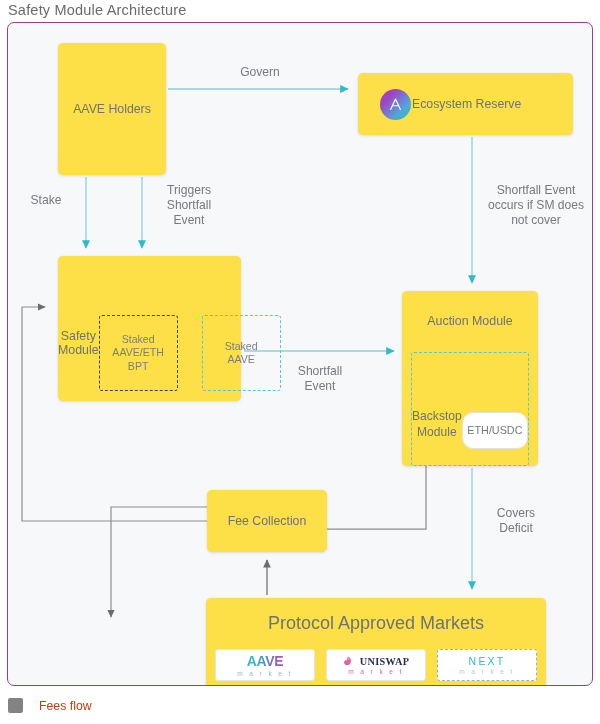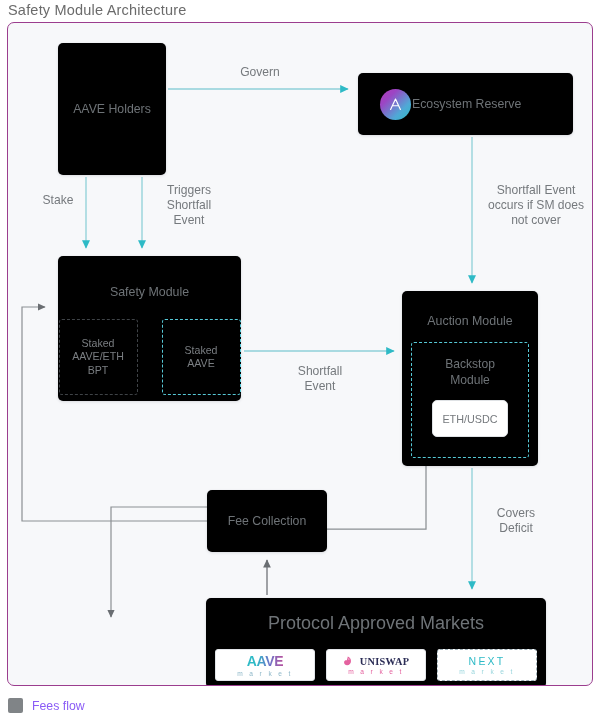--- a/index.html
+++ b/index.html
@@ -23,21 +23,21 @@
     background: #f7f8fa;
     border: 1.4px solid #9b3d8e;
     border-radius: 7px;
     overflow: hidden;
   }
 
   svg.wires { position: absolute; left: 0; top: 0; width: 586px; height: 664px; pointer-events: none; }
 
   .node {
     position: absolute;
-    background: #000000;
+    background: #fde047;
     border-radius: 5px;
     box-shadow: 0 1px 3px rgba(40,45,60,.13), 0 0 1px rgba(40,45,60,.10);
     display: flex; align-items: center; justify-content: center;
     color: #6e7377; font-size: 12.3px; text-align: center;
   }
 
   .wire-label {
     position: absolute; color: #75797d; font-size: 12.1px;
     line-height: 15px; text-align: center; white-space: pre-line;
   }
@@ -49,46 +49,46 @@
   #n-eco { left: 350px; top: 50px; width: 215px; height: 62px;
            justify-content: flex-start; padding-left: 22px; gap: 1px; }
   .aave-badge {
     width: 31px; height: 31px; border-radius: 50%;
     background: linear-gradient(135deg,#b33bb8 0%, #9c45c4 28%, #4fa9d6 70%, #2ebac6 100%);
     display:flex; align-items:center; justify-content:center; flex: 0 0 auto;
   }
 
   
   #n-safety { left: 50px; top: 233px; width: 183px; height: 145px;
-              flex-direction: column; justify-content: flex-start; padding-top: 29px; }
+              flex-direction: row; justify-content: flex-start; padding-top: 29px; }
   #n-safety .hdr { font-size: 12.4px; color: #6e7377; }
   .sm-boxes { display:flex; gap: 24px; margin-top: 20px; }
   .dashbox {
     width: 79px; height: 76px; border-radius: 3px;
     display:flex; align-items:center; justify-content:center;
     font-size: 10.6px; line-height: 13.5px; color: #7a7e82; text-align:center;
     white-space: pre-line;
   }
   .dash-dark { border: 1.3px dashed #3f4347; }
   .dash-teal { border: 1.3px dashed #56c8d6; }
 
   
   #n-auction { left: 394px; top: 268px; width: 136px; height: 175px;
                flex-direction: column; justify-content: flex-start; padding-top: 23px; }
   #n-auction .hdr { font-size: 12.4px; color: #6e7377; }
   #backstop {
-    margin-top: 14px; width: 118px; height: 116px;
+    margin-top: 24px; width: 118px; height: 116px;
     border: 1.3px dashed #56c8d6; border-radius: 3px;
-    display:flex; flex-direction:column; align-items:center;
-    padding-top: 13px;
+    display:flex; flex-direction:row; align-items:center;
+    padding-top: 30px;
     font-size: 12.1px; line-height: 16px; color: #6e7377; white-space: pre-line;
   }
   #eth-usdc {
     margin-top: 12px; width: 76px; height: 37px;
-    border: 1px solid #dfe2e5; border-radius: 5px; background:#fff;
+    border: 1px solid #dfe2e5; border-radius: 11px; background:#fff;
     display:flex; align-items:center; justify-content:center;
     font-size: 10.8px; color: #75797d;
   }
 
   
   #n-fee { left: 199px; top: 467px; width: 120px; height: 62px; }
 
   
   #n-oracles { left: 73px; top: 602px; width: 60px; height: 36px; font-size: 11.5px; }
 
@@ -114,21 +114,21 @@
   .uni-word { font-size: 10.3px; font-weight: 700; letter-spacing: .3px; color:#2b2d56;
     font-family: "Liberation Serif", serif; }
   .uni-sub { color: #e4629f; }
 
   .next-word { font-size: 10.5px; font-weight: 400; letter-spacing: 2.2px; color:#2ebac6; }
   .next-sub { color: #9ad6dd; }
 
   
   #legend { position: absolute; left: 8px; top: 698px; display:flex; align-items:center; gap: 9px; }
   #legend-swatch { width: 15px; height: 15px; background:#808487; border-radius:2px; }
-  #legend-label { font-size: 12.3px; color: #8b5cf6; }
+  #legend-label { font-size: 12.3px; color: #c2410c; margin-left: 7px; }
 </style>
 </head>
 <body>
 
 <div id="root">
 
   <div id="page-title">Safety Module Architecture</div>
 
   <div id="canvas">
 
@@ -230,21 +230,21 @@
         <div class="market-chip chip-dash">
           <span class="next-word">NEXT</span>
           <span class="chip-sub next-sub">m a r k e t</span>
         </div>
 
       </div>
     </div>
 
     <div class="wire-label" style="left:216px; top:42px; width:72px;">Govern</div>
 
-    <div class="wire-label" style="left:20px; top:170px; width:60px;">Stake</div>
+    <div class="wire-label" style="left:8px; top:170px; width:60px;">Stake</div>
 
     <div class="wire-label" style="left:143px; top:160px; width:76px;">Triggers
 Shortfall
 Event</div>
 
     <div class="wire-label" style="left:473px; top:160px; width:110px; text-align:center;">Shortfall Event
 occurs if SM does
 not cover</div>
 
     <div class="wire-label" style="left:272px; top:341px; width:80px;">Shortfall

